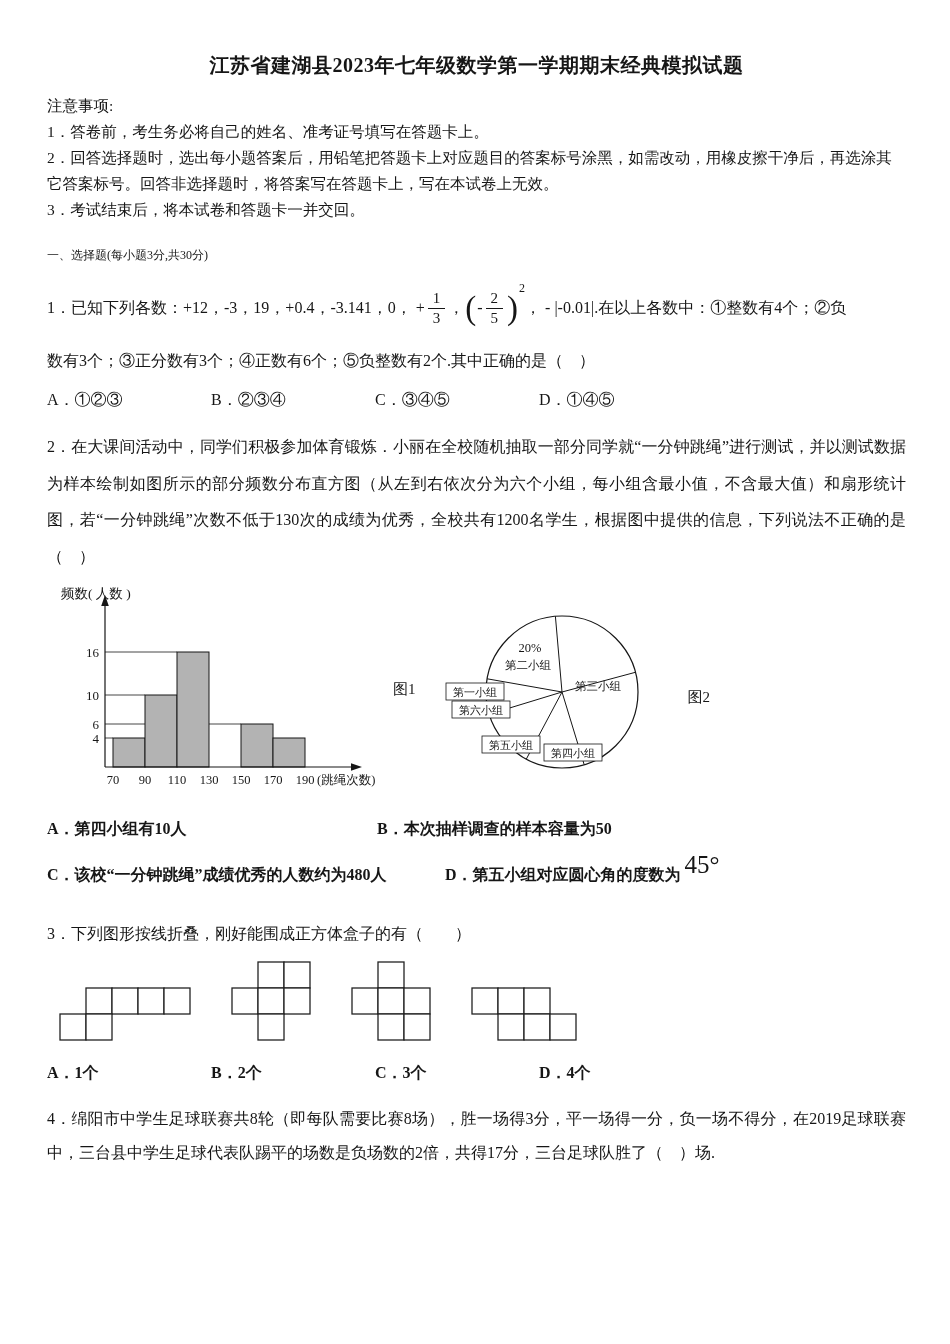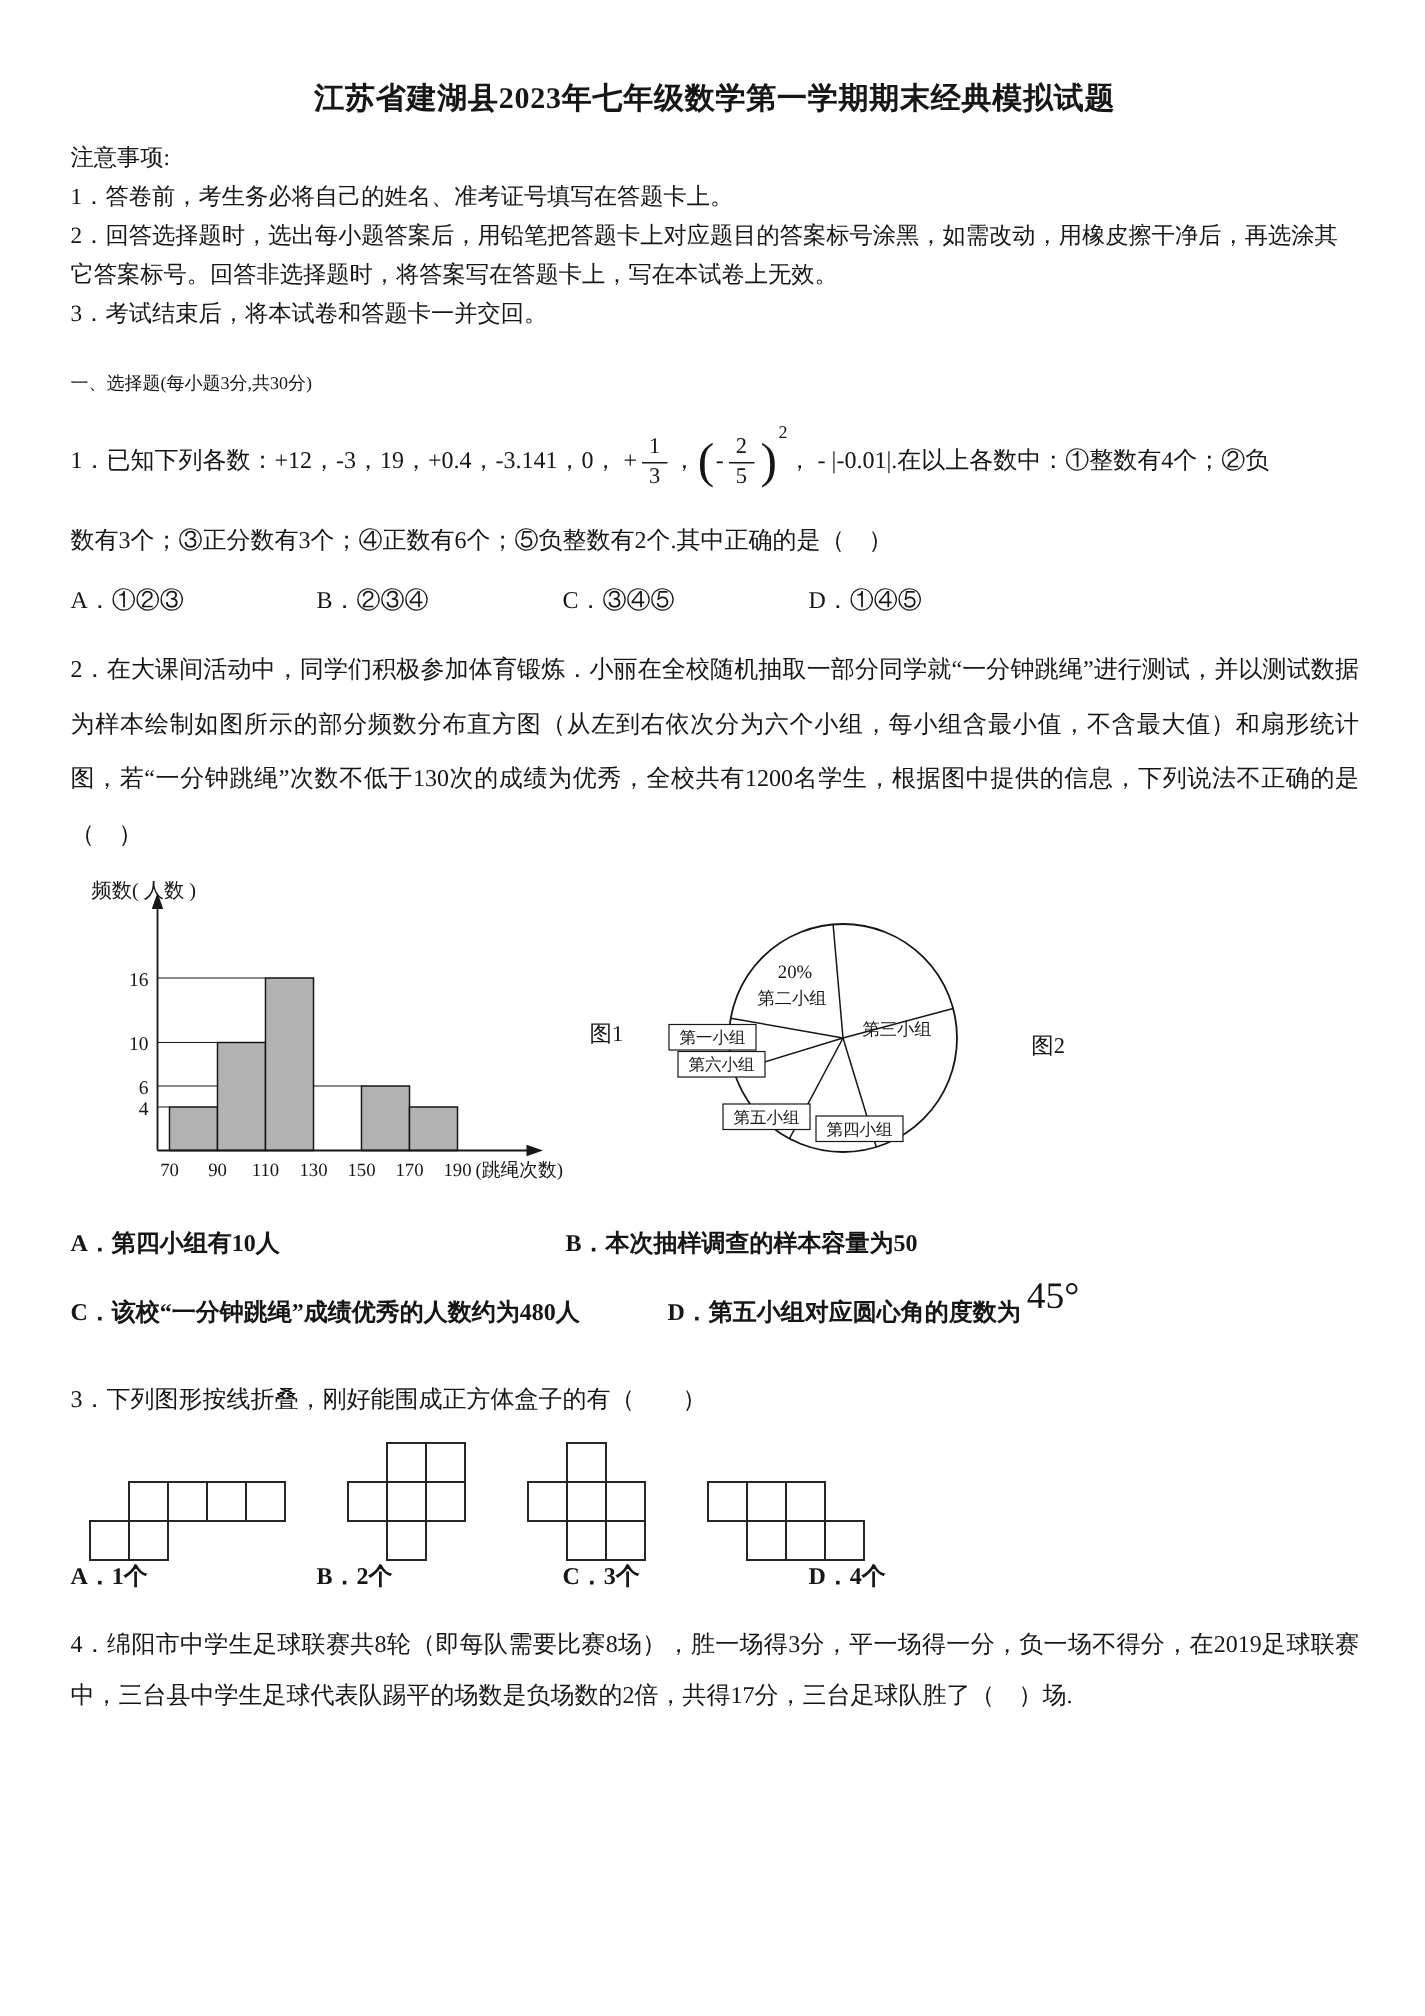--- a/index.html
+++ b/index.html
@@ -30,21 +30,21 @@
   .fig { display:flex; flex-direction:row; align-items:center; }
   .fig .caption { font-size:15px; margin-top:4px; }
   .pie-wrap { padding-top:18px; }
   .q2-opts { margin-top:22px; font-weight:bold; }
   .q2-opts .row { display:flex; align-items:flex-start; margin-top:25px; }
   .q2-opts .w-a { width:330px; }
   .q2-opts .w-c { width:398px; font-weight:bold; }
   .deg-value { font-weight:normal; font-size:25px; position:relative; top:-14px; margin-left:4px; font-family:"Liberation Serif", serif; }
   .q3-stem { margin-top:26px; }
   .nets-row { margin-top:12px; display:flex; align-items:flex-end; gap:40px; padding-left:12px; }
-  .q3-opts { display:flex; font-weight:bold; }
+  .q3-opts { display:flex; margin-top:22px; font-weight:bold; }
   .q3-opts span { width:164px; }
   .q4-stem { margin-top:18px; line-height:2.15; text-align:justify; }
   svg text { fill:#161616; }
 </style>
 </head>
 <body>
 
 <div class="page">
 
   <h1 class="title">江苏省建湖县2023年七年级数学第一学期期末经典模拟试题</h1>

